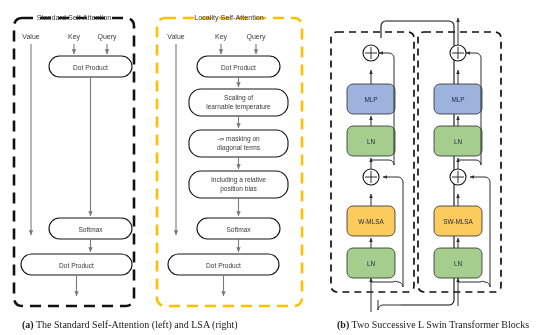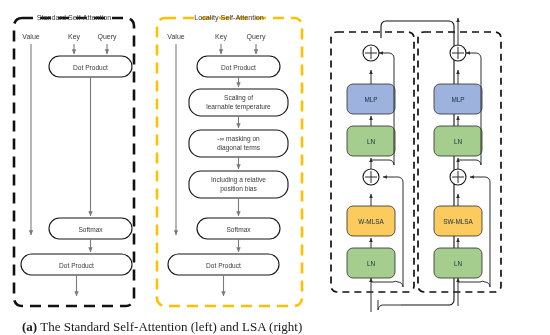--- a/index.html
+++ b/index.html
@@ -1,20 +1,20 @@
 <!DOCTYPE html>
 <html><head>
 <meta charset="utf-8">
 <style>
   html,body{margin:0;padding:0;background:#ffffff;}
   body{width:550px;height:335px;position:relative;overflow:hidden;
        font-family:"Liberation Sans", sans-serif;color:#222;}
   .fig{position:absolute;left:0;top:0;width:548px;height:335px;}
   svg{position:absolute;left:0;top:0;width:550px;height:335px;}
-  .cap{position:absolute;font-family:"Liberation Serif", serif;font-size:13px;color:#1a1a1a;
+  .cap{position:absolute;font-family:"Liberation Serif", serif;font-size:10px;color:#1a1a1a;
        white-space:nowrap;}
   .cap b{font-weight:bold;}
   #cap-a{left:22px;top:319px;}
   #cap-b{left:337px;top:319px;}
   text{font-family:"Liberation Sans", sans-serif;fill:#3a3a3a;}
   .ttl{font-size:7.2px;fill:#3a3a3a;}
   .lbl{font-size:7px;fill:#3a3a3a;}
   .boxtxt{font-size:6.6px;fill:#3a3a3a;}
   .btxt{font-size:6.4px;fill:#1b2a44;}
   .rbox{fill:#ffffff;stroke:#141414;stroke-width:1.1;}
@@ -196,14 +196,18 @@
       <path class="k-line" d="M458,45 V18" marker-end="url(#ahK)"></path>
     </g>
   </g>
 </svg>
 
 <div class="cap" id="cap-a">
   <b>(a)</b>
   <span>The Standard Self-Attention (left) and LSA (right)</span>
 </div>
 
-
+<div class="cap" id="cap-b">
+  <b>(b)</b>
+  <span>Two Successive L Swin Transformer Blocks</span>
 </div>
 
+</div>
+
 </body></html>

